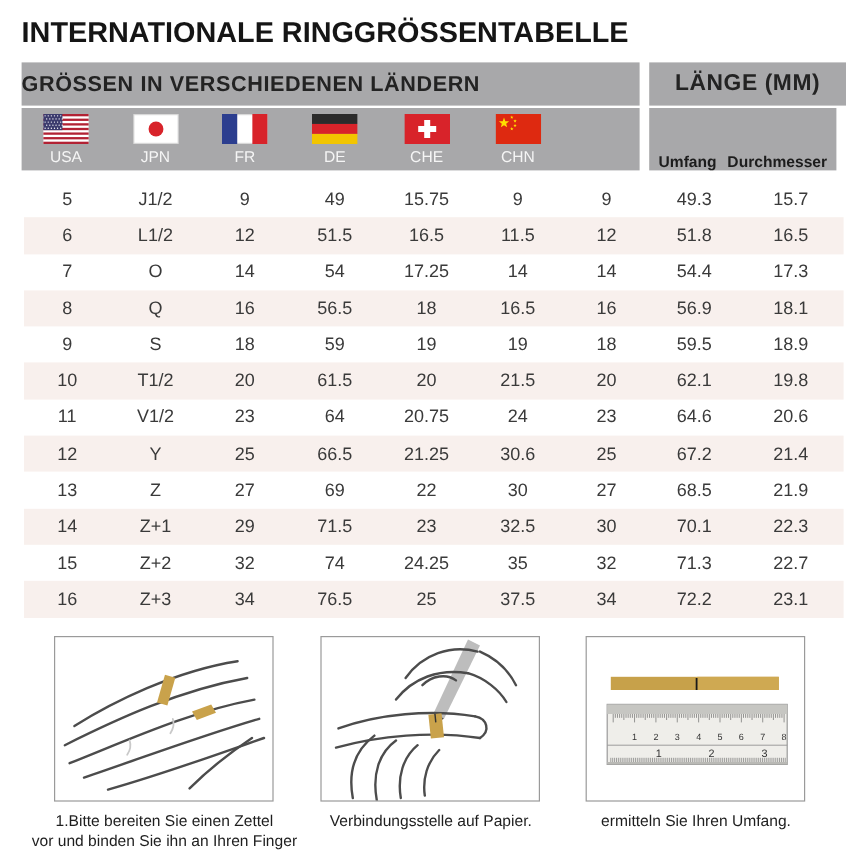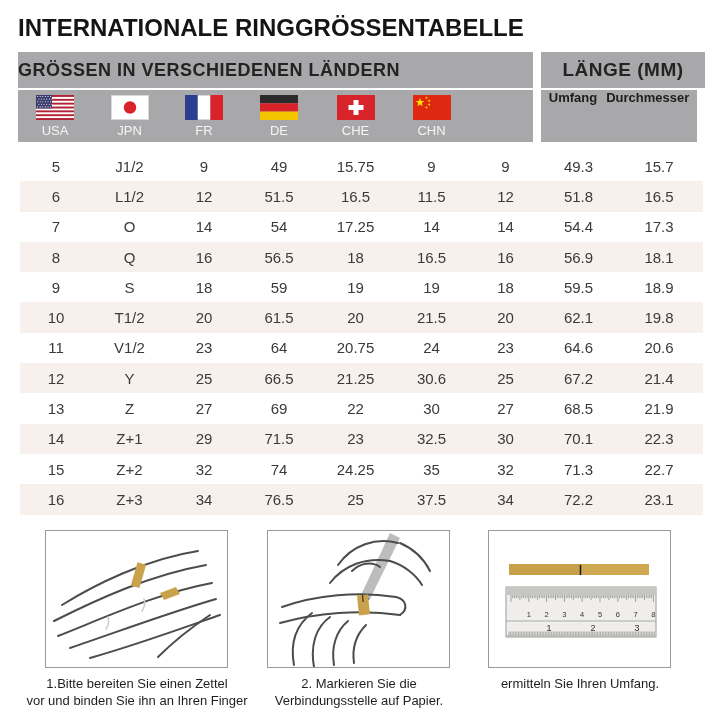--- a/index.html
+++ b/index.html
@@ -37,22 +37,22 @@
   .flag-cell:nth-child(1){width:74px}.flag-cell:nth-child(2){width:75px}
   .flag-cell:nth-child(3){width:74px}.flag-cell:nth-child(4){width:76px}
   .flag-cell:nth-child(5){width:77px}.flag-cell:nth-child(6){width:75px}
   .flag-cell:nth-child(7){width:64px}
   .flag { width:38px; height:25px; display:block; }
   .flag-label { font-size:13px; color:#f5f5f5; }
 
   
   .measure-hdr {
     position:absolute; left:541px; top:90px; width:156px; height:52px;
-    background:#a8a8aa; display:flex; align-items:flex-start; justify-content:center;
-    gap:9px; padding-bottom:14px;
+    background:#a8a8aa; display:flex; align-items:flex-end; justify-content:center;
+    gap:9px; padding-bottom:0;
   }
   .measure-hdr span { font-size:13px; font-weight:bold; color:#1d1d1d; }
 
   
   .tbody { position:absolute; left:20px; top:151px; width:683px; }
   .trow { display:flex; height:30.3px; align-items:center; }
   .trow.alt { background:#f8f0ed; }
   .tcell { text-align:center; font-size:15px; color:#3a3a3a; }
   .tcell:nth-child(1){width:72px}.tcell:nth-child(2){width:75px}
   .tcell:nth-child(3){width:74px}.tcell:nth-child(4){width:76px}
@@ -569,20 +569,19 @@
         </g>
       <rect x="17" y="104" width="150" height="2" fill="#b9b9b5"></rect>
     </svg>
   </div>
 
   <div class="caption" style="left:14px;width:246px">
     <div>1.Bitte bereiten Sie einen Zettel</div>
     <div>vor und binden Sie ihn an Ihren Finger</div>
   </div>
   <div class="caption" style="left:244px;width:230px">
-    <div>2. Markieren Sie die</div>
     <div>Verbindungsstelle auf Papier.</div>
   </div>
   <div class="caption" style="left:464px;width:232px">
     <div>ermitteln Sie Ihren Umfang.</div>
   </div>
 
 </div>
 
 </body></html>

